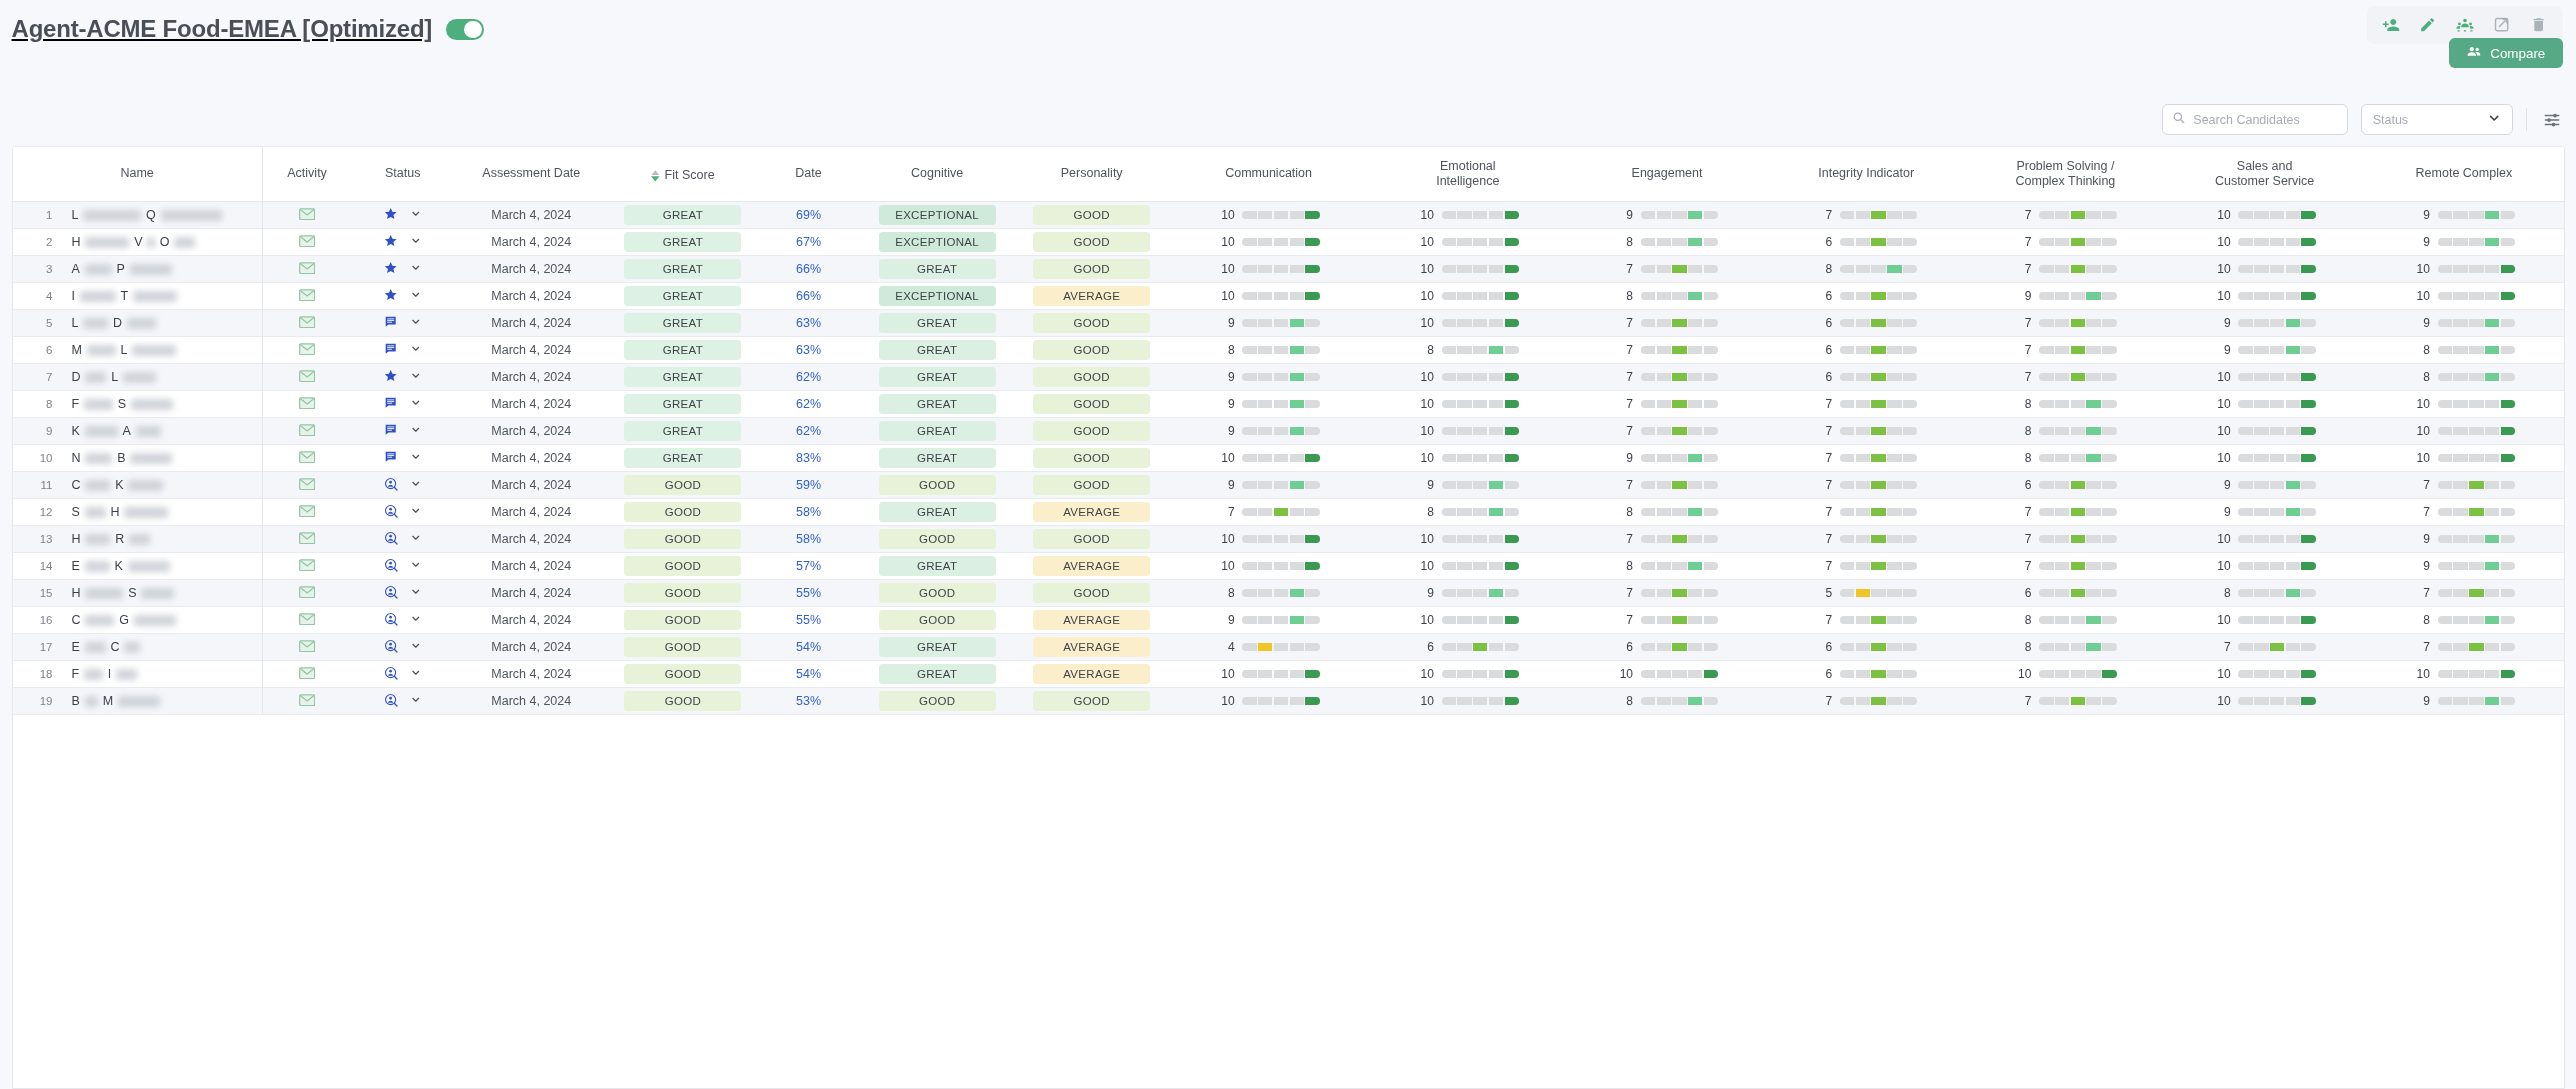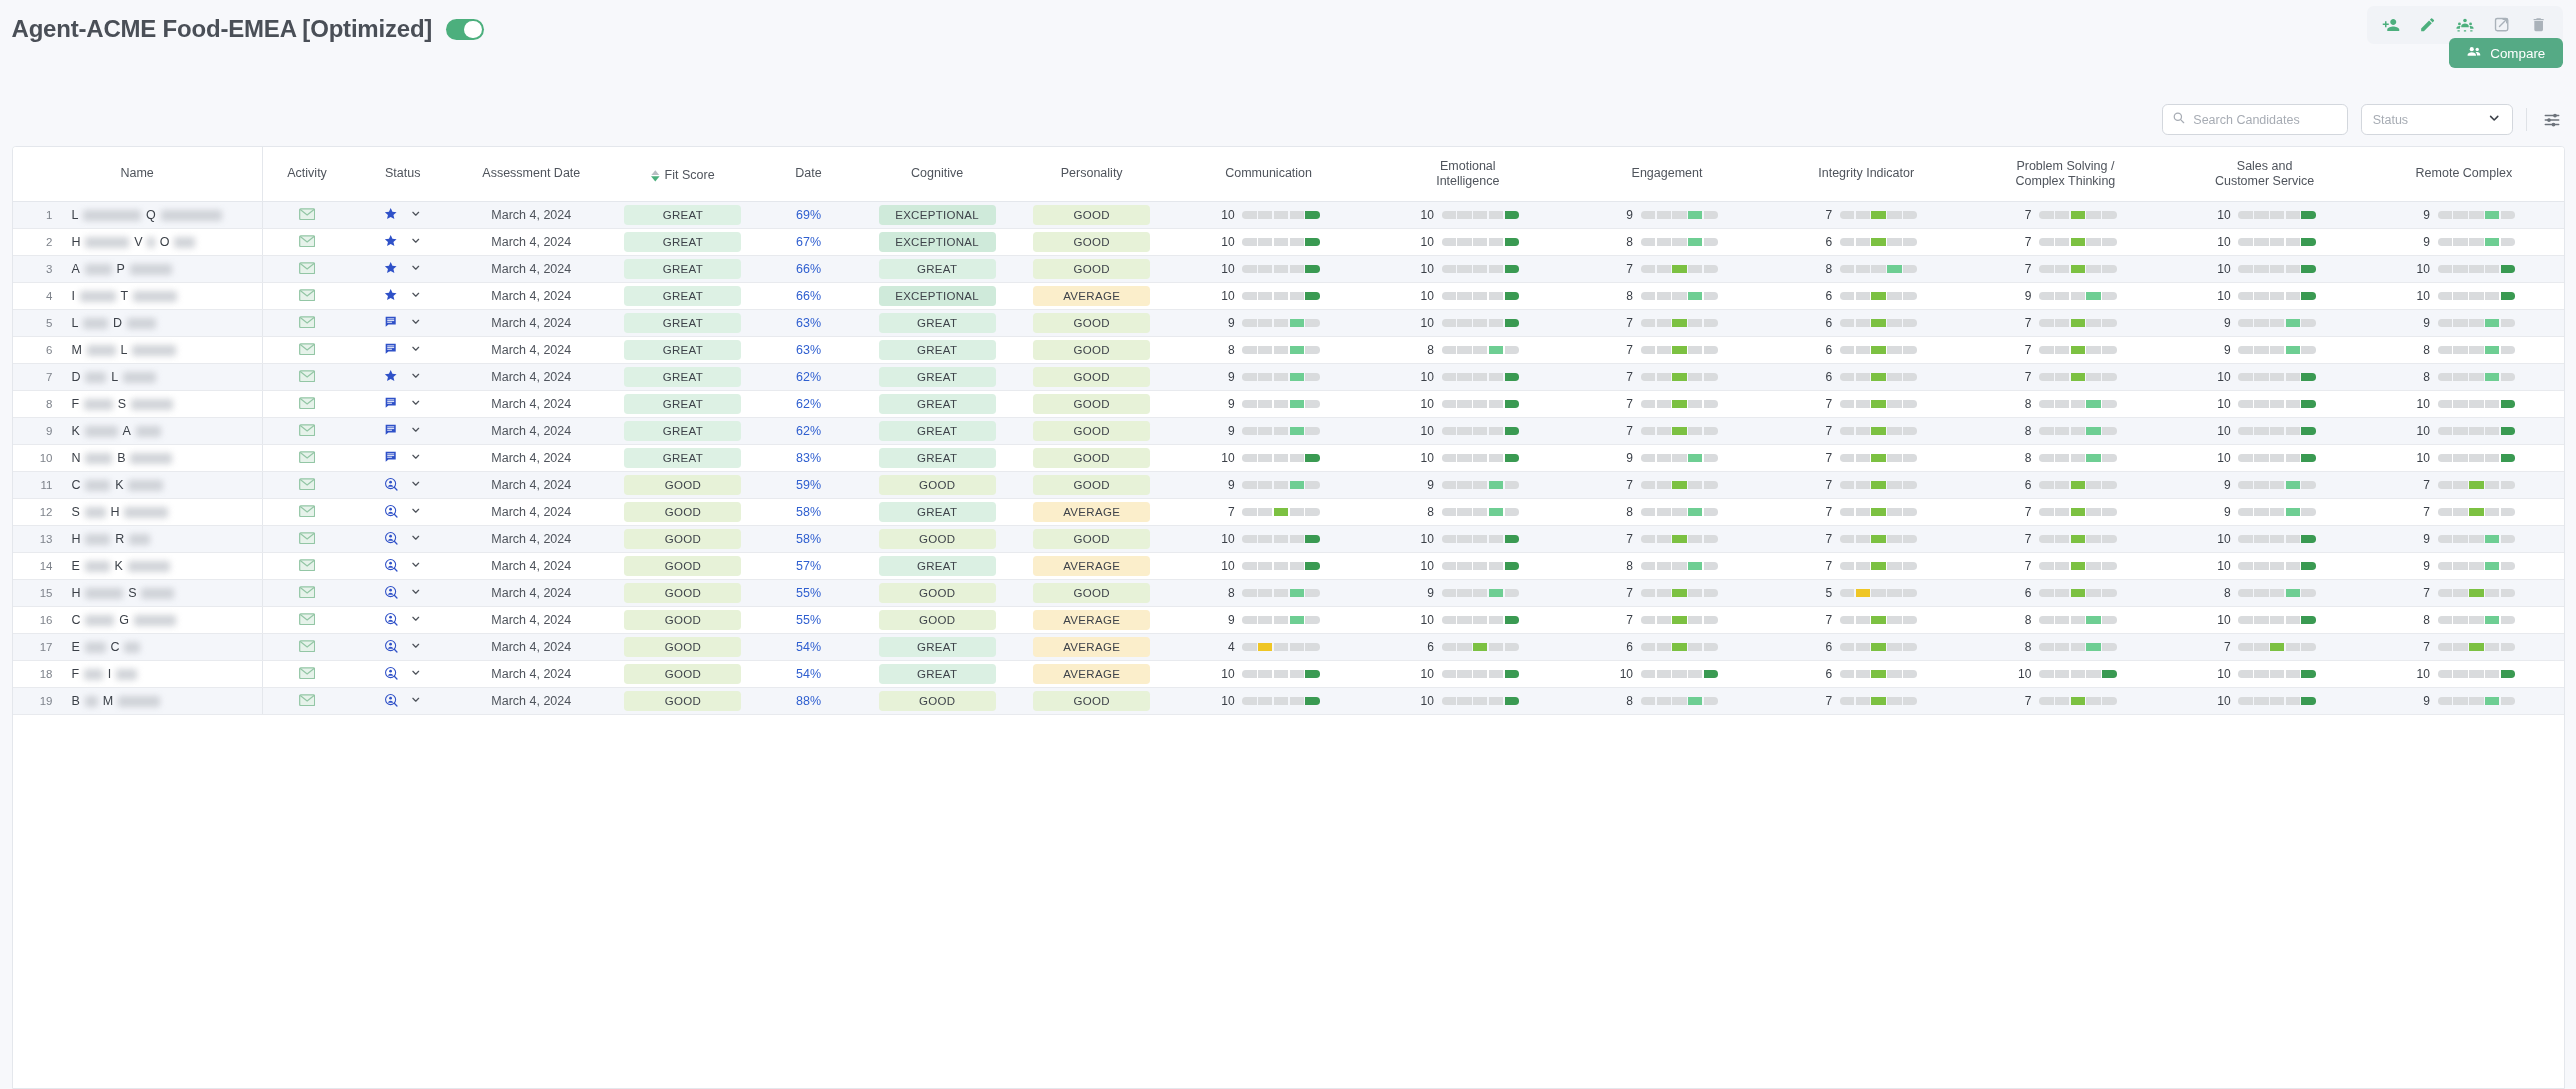--- a/index.html
+++ b/index.html
@@ -5,21 +5,21 @@
   * { box-sizing: border-box; margin: 0; padding: 0; }
   html, body {
     width: 2576px; height: 1089px;
     background: #f7f8fb;
     font-family: "Liberation Sans", sans-serif;
     overflow: hidden;
     -webkit-font-smoothing: antialiased;
   }
 
   
-  .page-head { position: relative; padding: 15.4px 0 0 11.5px; height: 92px; }
+  .page-head { position: relative; padding: 15.4px 0 0 11.5px; height: 92px; text-decoration: underline; }
   .title-row { display: flex; align-items: center; gap: 13.4px; }
   .page-title {
     font-size: 24px; font-weight: 700; color: #4a4f57; letter-spacing: -0.2px;
   }
   .toggle {
     width: 38px; height: 21px; border-radius: 10.6px; background: #4caf7d;
     position: relative; flex: none; cursor: pointer;
   }
   .toggle .knob {
     position: absolute; top: 1.9px; right: 1.9px; width: 17.3px; height: 17.3px;
@@ -2205,21 +2205,21 @@
                   <path d="M6.6 16.4c.6-2.4 2.4-3.6 4.4-3.6s3.8 1.2 4.4 3.6z" fill="#2f51c8"></path>
                   <path d="M17.2 17.2 21.6 21.6" stroke="#2f51c8" stroke-width="2.2" stroke-linecap="round"></path>
                 </svg></span>
          <span><svg width="11.5" height="11.5" viewBox="0 0 24 24" fill="none" stroke="#4f545c" stroke-width="2.6" stroke-linecap="round" stroke-linejoin="round">
                   <path d="M6 9l6 6 6-6"></path>
                 </svg></span>
        </span>
      </td>
      <td>March 4, 2024</td>
      <td class="fit"><span class="badge b-GOOD">GOOD</span></td>
-     <td><span class="pct">88%</span></td>
+     <td><span class="pct">53%</span></td>
      <td><span class="badge b-GOOD">GOOD</span></td>
      <td><span class="badge b-GOOD">GOOD</span></td>
      <td><span class="gauge-cell">
             <span class="gv">10</span>
               <span class="gauge">
                 <span class="seg" style="background:#d9dbdd"></span>
                 <span class="seg" style="background:#d9dbdd"></span>
                 <span class="seg" style="background:#d9dbdd"></span>
                 <span class="seg" style="background:#d9dbdd"></span>
                 <span class="seg" style="background:#3a9a52"></span>

